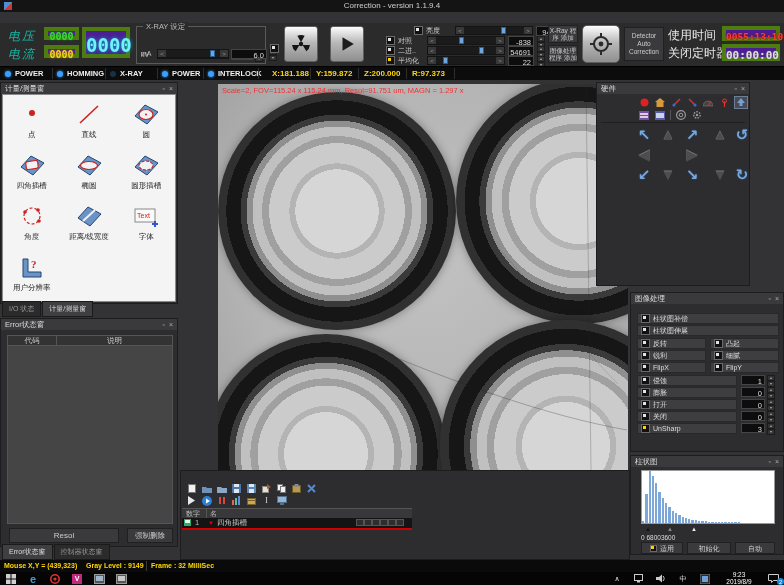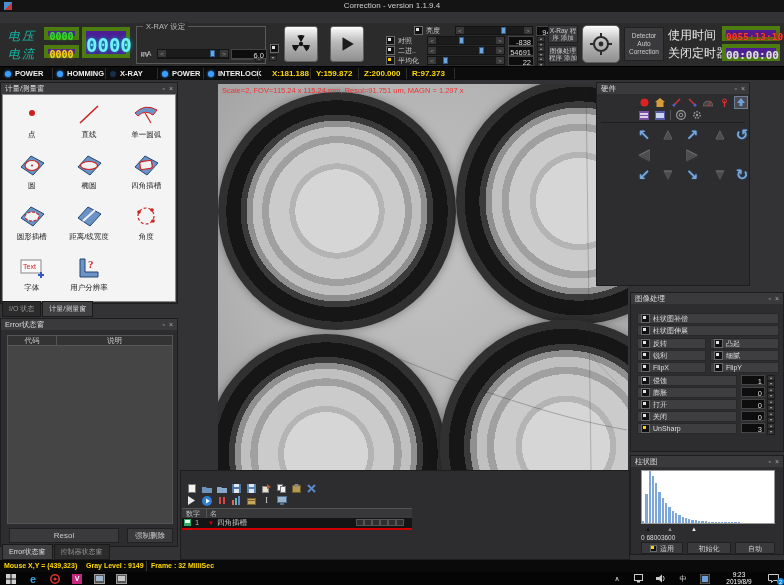--- a/index.html
+++ b/index.html
@@ -336,83 +336,74 @@
       <div class="tool">
         <div class="tic">
             <svg width="28" height="24">
               <line x1="5" y1="20" x2="23" y2="3" stroke="#c22" stroke-width="1.6"></line>
             </svg>
           </div>
         <div class="tlb">直线</div>
         </div>
       <div class="tool">
         <div class="tic">
-            <svg width="30" height="24">
-              <path d="M4,10 Q14,0 26,7 L22,12 Q14,6 7,13 Z" fill="#6b93c8" stroke="#c22" stroke-width="1"></path>
-              <line x1="14" y1="10" x2="20" y2="20" stroke="#c22" stroke-width="1.2"></line>
-            </svg>
-          </div>
-        <div class="tlb">单一圆弧</div>
-        </div>
-      <div class="tool">
-        <div class="tic">
             <svg width="30" height="26">
               <polygon points="4,14 14,3 27,10 16,22" fill="#6b93c8" stroke="#23476e"></polygon>
               <ellipse cx="15" cy="12.5" rx="7" ry="5" fill="#f2f2f2" stroke="#c22" stroke-width="1.2"></ellipse>
               <circle cx="15" cy="12.5" r="1" fill="#c22"></circle>
             </svg>
           </div>
         <div class="tlb">圆</div>
+        </div>
+      <div class="tool">
+        <div class="tic">
+            <svg width="30" height="26">
+              <polygon points="4,14 14,3 27,10 16,22" fill="#6b93c8" stroke="#23476e"></polygon>
+              <rect x="9" y="8" width="12" height="8" rx="2" transform="rotate(-8 15 12)" fill="#f2f2f2" stroke="#c22" stroke-width="1.2"></rect>
+            </svg>
+          </div>
+        <div class="tlb">四角插槽</div>
         </div>
       <div class="tool">
         <div class="tic">
             <svg width="30" height="26">
               <polygon points="4,14 14,3 27,10 16,22" fill="#6b93c8" stroke="#23476e"></polygon>
               <ellipse cx="15" cy="12.5" rx="8.5" ry="4" fill="#f2f2f2" stroke="#c22" stroke-width="1.2"></ellipse>
             </svg>
           </div>
         <div class="tlb">椭圆</div>
         </div>
       <div class="tool">
         <div class="tic">
             <svg width="30" height="26">
               <polygon points="4,14 14,3 27,10 16,22" fill="#6b93c8" stroke="#23476e"></polygon>
-              <rect x="9" y="8" width="12" height="8" rx="2" transform="rotate(-8 15 12)" fill="#f2f2f2" stroke="#c22" stroke-width="1.2"></rect>
-            </svg>
-          </div>
-        <div class="tlb">四角插槽</div>
-        </div>
-      <div class="tool">
-        <div class="tic">
-            <svg width="30" height="26">
-              <polygon points="4,14 14,3 27,10 16,22" fill="#6b93c8" stroke="#23476e"></polygon>
               <ellipse cx="15" cy="12.5" rx="7" ry="4.5" fill="#f2f2f2" stroke="#c22" stroke-width="1.2" stroke-dasharray="3,1.5"></ellipse>
             </svg>
           </div>
         <div class="tlb">圆形插槽</div>
-        </div>
-      <div class="tool">
-        <div class="tic">
-            <svg width="30" height="26">
-              <polygon points="4,14 14,3 27,10 16,22" fill="#6b93c8" stroke="#23476e"></polygon>
-              <line x1="9" y1="17" x2="21" y2="6" stroke="#f2f2f2" stroke-width="2"></line>
-            </svg>
-          </div>
-        <div class="tlb">距离/线宽度</div>
         </div>
       <div class="tool">
         <div class="tic">
             <svg width="30" height="26">
               <circle cx="15" cy="12" r="8" fill="none" stroke="#c22" stroke-width="1.2" stroke-dasharray="3,2"></circle>
               <circle cx="8" cy="8" r="1.8" fill="#c22"></circle>
               <circle cx="21" cy="6" r="1.8" fill="#c22"></circle>
               <circle cx="22" cy="17" r="1.8" fill="#c22"></circle>
             </svg>
           </div>
         <div class="tlb">角度</div>
+        </div>
+      <div class="tool">
+        <div class="tic">
+            <svg width="30" height="26">
+              <polygon points="4,14 14,3 27,10 16,22" fill="#6b93c8" stroke="#23476e"></polygon>
+              <line x1="9" y1="17" x2="21" y2="6" stroke="#f2f2f2" stroke-width="2"></line>
+            </svg>
+          </div>
+        <div class="tlb">距离/线宽度</div>
         </div>
       <div class="tool">
         <div class="tic">
             <svg width="30" height="26">
               <rect x="4" y="5" width="20" height="13" fill="#fafafa" stroke="#888"></rect>
               <text x="6" y="14" font-size="7" fill="#c22" font-family="Liberation Sans">Text</text>
               <line x1="24" y1="17" x2="24" y2="23" stroke="#35c" stroke-width="2"></line>
               <line x1="21" y1="20" x2="27" y2="20" stroke="#35c" stroke-width="2"></line>
             </svg>
           </div>

